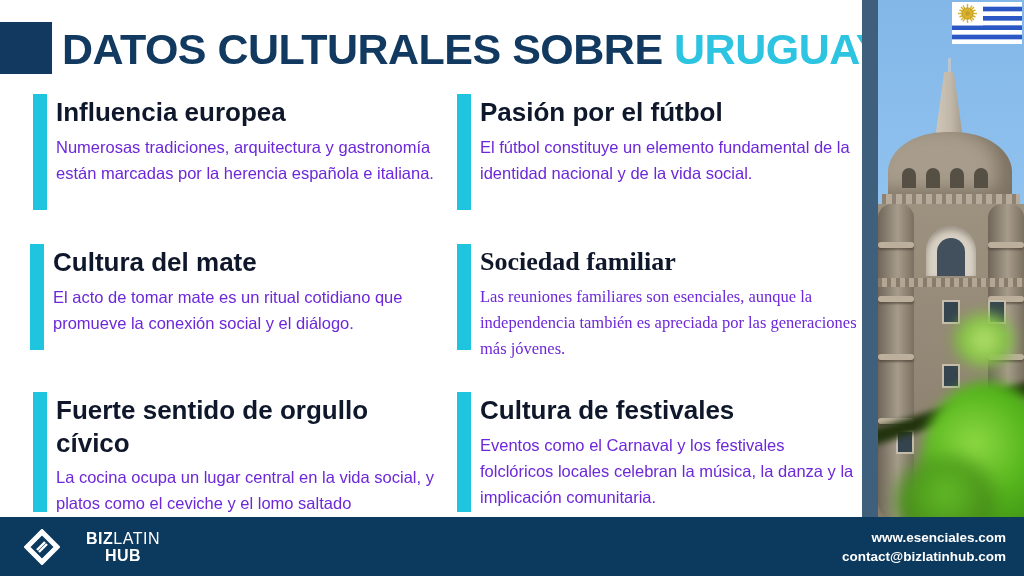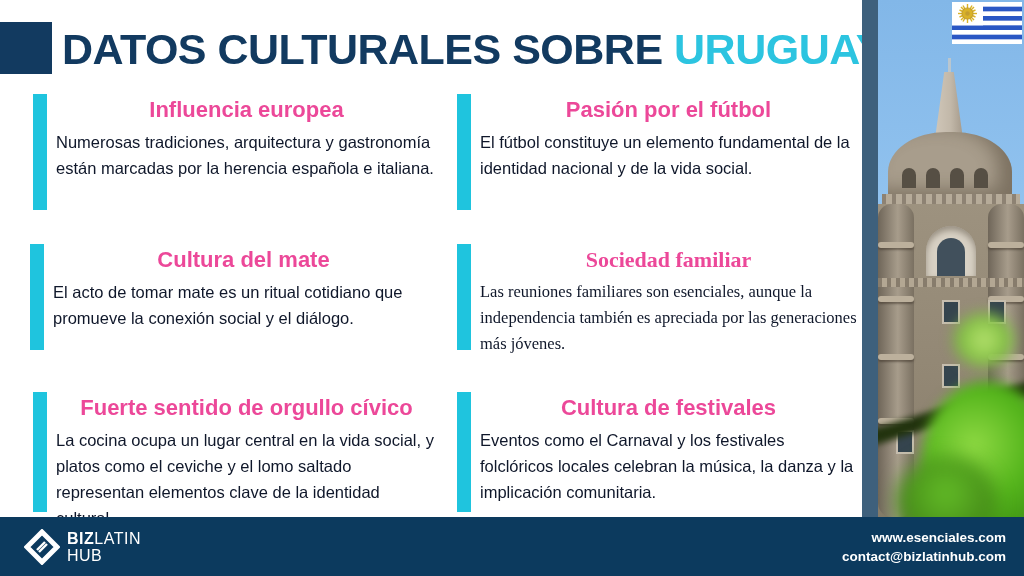--- a/index.html
+++ b/index.html
@@ -13,22 +13,22 @@
   .page-title { position:absolute; left:62px; top:24px; width:800px; height:52px;
                 font-size:43px; font-weight:bold; letter-spacing:-0.5px; line-height:50px;
                 color:#123a60; white-space:nowrap; }
   .page-title .accent { color:#2cc4e0; }
 
   
   .card { position:absolute; display:flex; }
   .bar { flex:none; width:14px; background:#1fc4de; margin-right:9px; }
   .h1 { height:116px; } .h2 { height:106px; } .h3 { height:120px; }
   .card-content { padding-top:2px; }
-  .card-content h2 { font-size:22px; font-weight:bold; color:#ec4899; line-height:1.25; margin-bottom:5px;text-align:center; }
-  .card-content p { font-size:16.5px; color:#0f172a; line-height:26px; }
+  .card-content h2 { font-size:26px; font-weight:bold; color:#0f172a; line-height:1.25; margin-bottom:5px; }
+  .card-content p { font-size:16.5px; color:#6d28d9; line-height:26px; }
   .c1 { left:33px; top:94px;  width:404px; }
   .c2 { left:457px; top:94px; width:400px; }
   .c3 { left:30px; top:244px; width:404px; }
   .c4 { left:457px; top:244px; width:400px;font-family:Liberation Serif, serif; }
   .c5 { left:33px; top:392px; width:404px; }
   .c6 { left:457px; top:392px; width:400px; }
 
   
   .photo-panel { position:absolute; left:862px; top:0; width:162px; height:517px; overflow:hidden; }
   .photo-strip { position:absolute; left:0; top:0; width:16px; height:100%; background:#3e607c; }
@@ -66,24 +66,24 @@
             transform:rotate(-17deg); border-radius:8px; filter:blur(3px); }
 
   
   .flag { position:absolute; right:2px; top:2px; width:70px; height:42px; }
 
   
   .footer { position:absolute; left:0; top:517px; width:1024px; height:59px; background:#0c3a5e;
             display:flex; align-items:center; }
   .logo { display:flex; align-items:center; margin-left:24px; }
   .logo-icon { width:36px; height:36px; }
-  .logo-text { margin-left:7px; color:#ffffff; line-height:17px; letter-spacing:0.5px; }
+  .logo-text { margin-left:26px; color:#ffffff; line-height:17px; letter-spacing:0.5px; }
   .logo-line1 { font-size:16px; }
   .logo-line1 .bold { font-weight:bold; }
-  .logo-line2 { font-size:16px; font-weight:400; }
+  .logo-line2 { font-size:16px; font-weight:700;text-align:center; }
   .footer-contact { margin-left:auto; margin-right:18px; text-align:right;
                     color:#ffffff; font-size:13.5px; font-weight:bold; line-height:19px; }
 </style>
 </head>
 <body>
 
 <div class="canvas">
 
   <div class="title-square"></div>
   <div class="page-title"><span>DATOS CULTURALES SOBRE</span> <span class="accent">URUGUAY</span></div>

